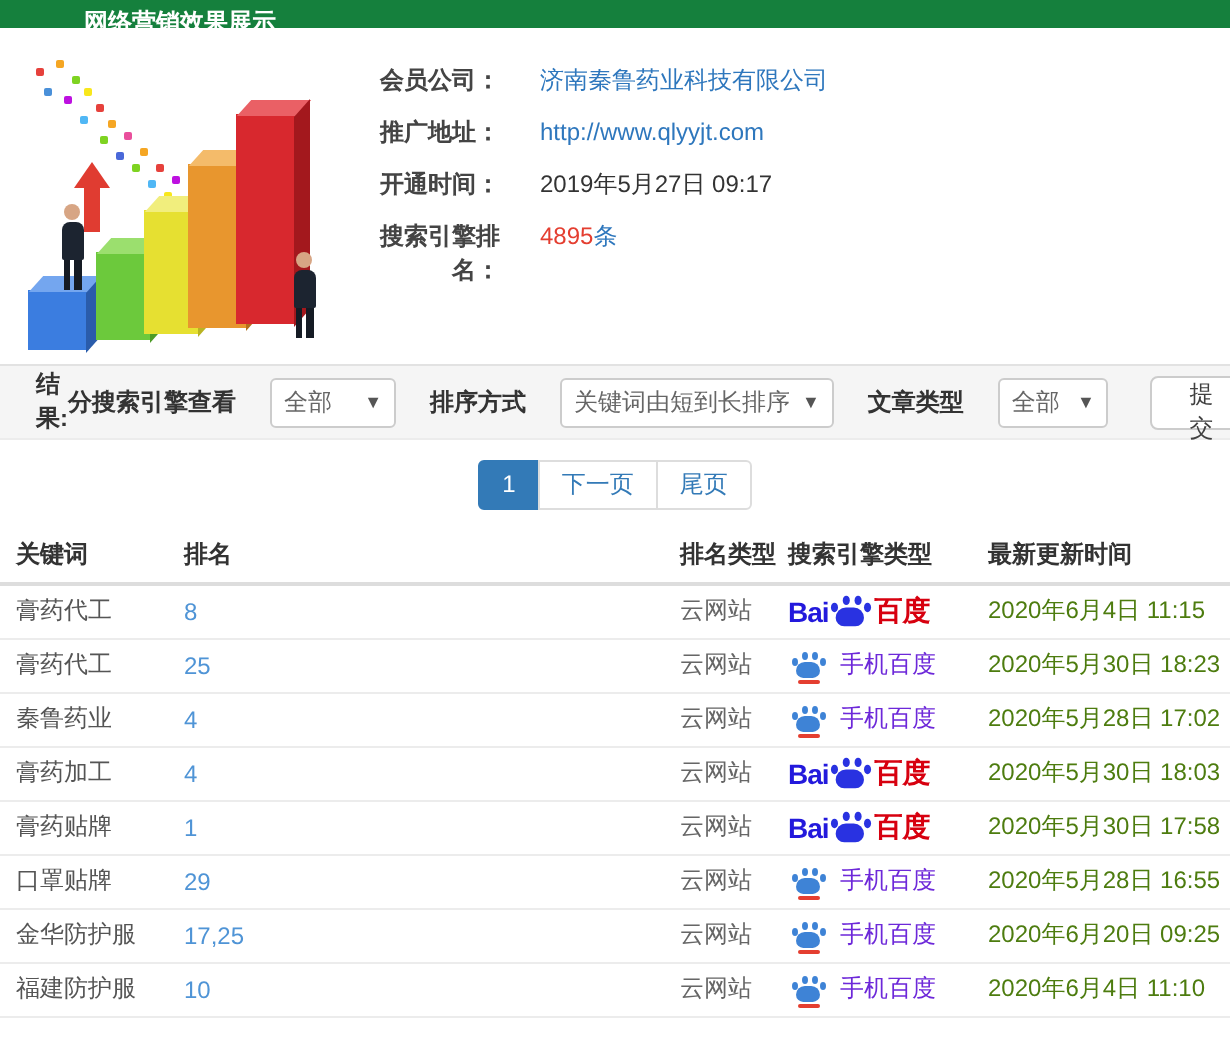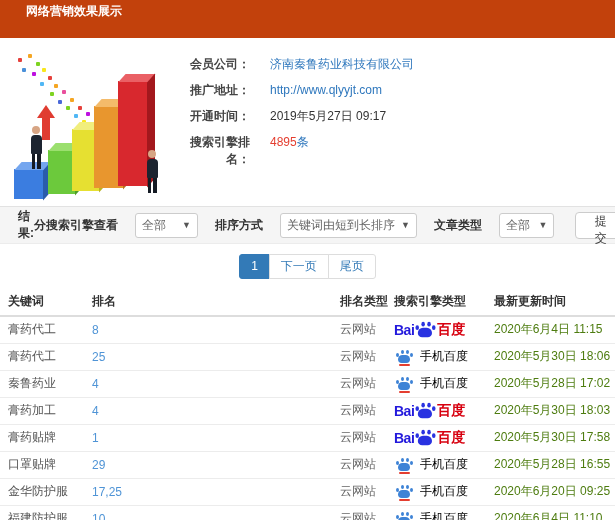--- a/index.html
+++ b/index.html
@@ -1,21 +1,21 @@
 <!DOCTYPE html>
 <html><head>
 <meta charset="utf-8">
 <style>
   * { margin:0; padding:0; box-sizing:border-box; }
   html,body { width:615px; height:520px; overflow:hidden; background:#fff;
     font-family:"Liberation Sans","DejaVu Sans",sans-serif; font-size:12px; color:#333; }
 
   
-  .titlebar { height:38px; background:#c2410c; color:#fff; line-height:22px;
-    padding-left:26px; font-weight:bold; font-size:12px; }
+  .titlebar { height:14px; background:#15803d; color:#fff; line-height:22px;
+    padding-left:42px; font-weight:bold; font-size:12px; }
 
   
   .top-section { height:168px; display:flex; padding:6px 0 0 6px; background:#fff; }
   .hero { position:relative; width:172px; height:155px; flex:0 0 172px; }
 
   .bar { position:absolute; }
   .bar .face { position:relative; width:100%; height:100%; }
   .bar .face::before { content:''; position:absolute; top:-7px; left:4px; width:100%; height:8px;
     transform:skewX(-42deg); }
   .bar .face::after { content:''; position:absolute; right:-7px; top:-3px; width:8px; height:100%;
@@ -89,21 +89,21 @@
     border-bottom:2px solid #ddd; white-space:nowrap; }
   td { height:27px; padding:0 4px 0 8px; border-bottom:1px solid #ececec; color:#555; white-space:nowrap; }
   td.rank { color:#4f94d6; cursor:pointer; }
   td.rtype { color:#666; }
   td.time { color:#4d7c0f; }
 
   .bd-logo { display:inline-flex; align-items:center; }
   .bd-logo .bai { color:#2319dc; font-weight:bold; font-size:14px; letter-spacing:-0.5px; }
   .bd-logo .du { color:#d7000f; font-weight:bold; font-size:14px;text-align:center; }
   .mb-logo { display:inline-flex; align-items:center; }
-  .mb-logo .mb-text { color:#000000; margin-left:5px; }
+  .mb-logo .mb-text { color:#6d28d9; margin-left:5px; }
 
   .paw { position:relative; display:inline-block; width:17px; height:13px; margin:0 2px; }
   .paw i { position:absolute; border-radius:50%; background:#3e83d6; }
   .paw .pad { left:2px; bottom:0; width:12px; height:8px; border-radius:6px 6px 5px 5px; }
   .paw .t1 { left:0; top:3px; width:3px; height:4px; }
   .paw .t2 { left:4.5px; top:0; width:3px; height:4px; }
   .paw .t3 { left:9.5px; top:0; width:3px; height:4px; }
   .paw .t4 { left:14px; top:3px; width:3px; height:4px; }
   .paw.mobile::after { content:''; position:absolute; left:3px; right:3px; bottom:-3.5px;
     height:2px; background:#e43e30; border-radius:1px; }
@@ -250,21 +250,21 @@
         <td class="engine"><span class="mb-logo">
             <span class="paw mobile">
               <i class="t1"></i>
               <i class="t2"></i>
               <i class="t3"></i>
               <i class="t4"></i>
               <i class="pad"></i>
             </span>
             <span class="mb-text">手机百度</span>
           </span></td>
-        <td class="time">2020年5月30日 18:06</td>
+        <td class="time">2020年5月30日 18:23</td>
       </tr>
       <tr>
         <td class="kw">秦鲁药业</td>
         <td class="rank">4</td>
         <td class="rtype">云网站</td>
         <td class="engine"><span class="mb-logo">
             <span class="paw mobile">
               <i class="t1"></i>
               <i class="t2"></i>
               <i class="t3"></i>

